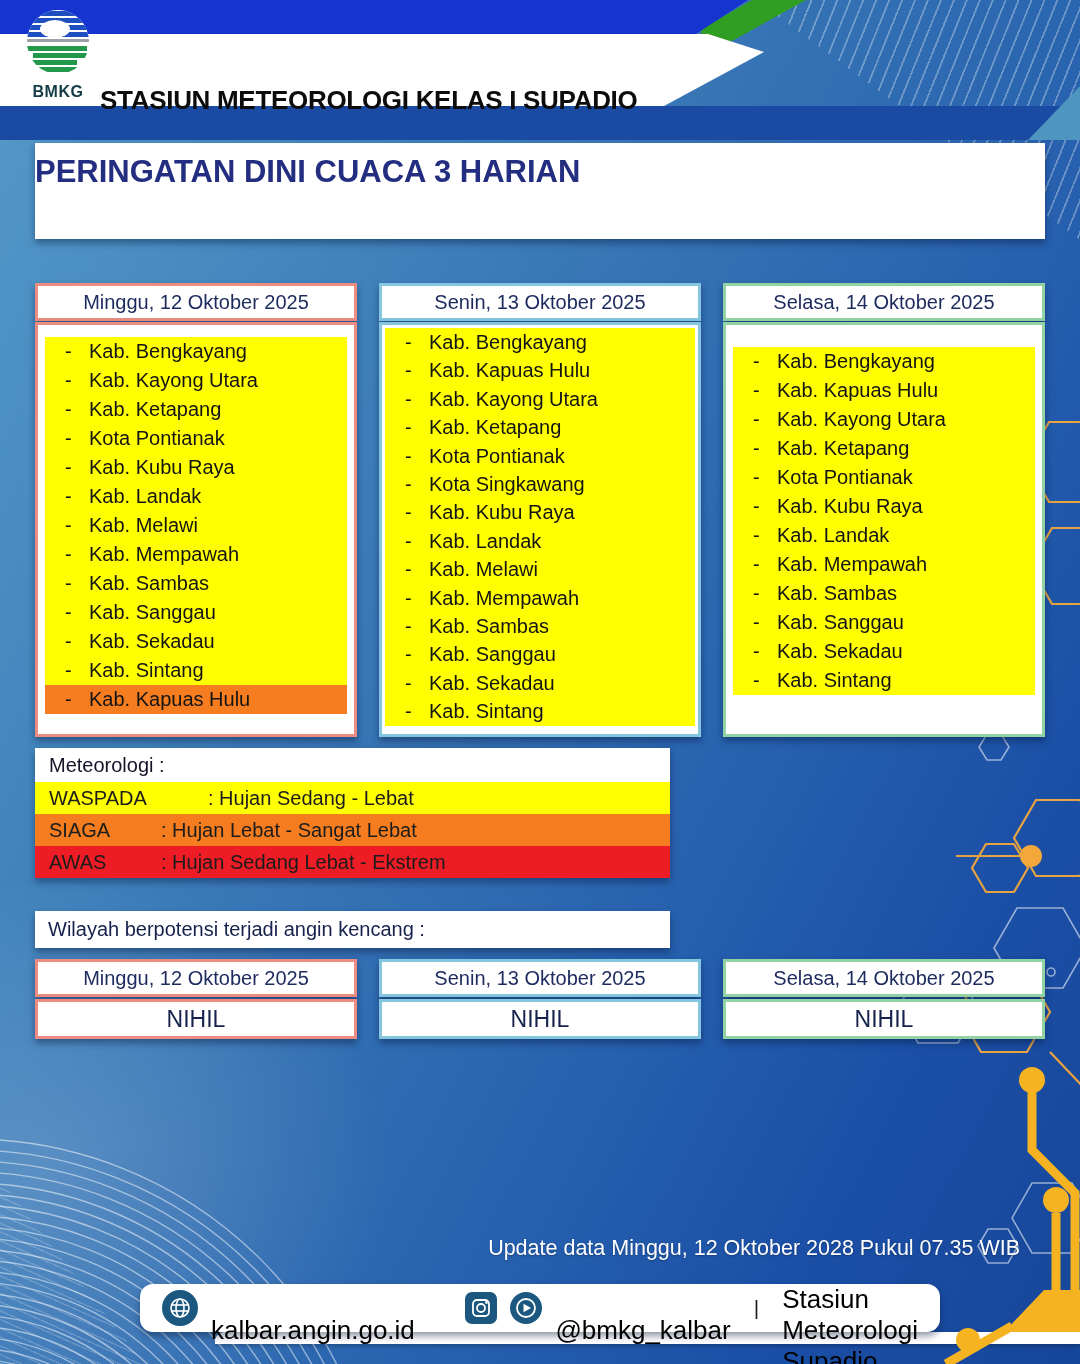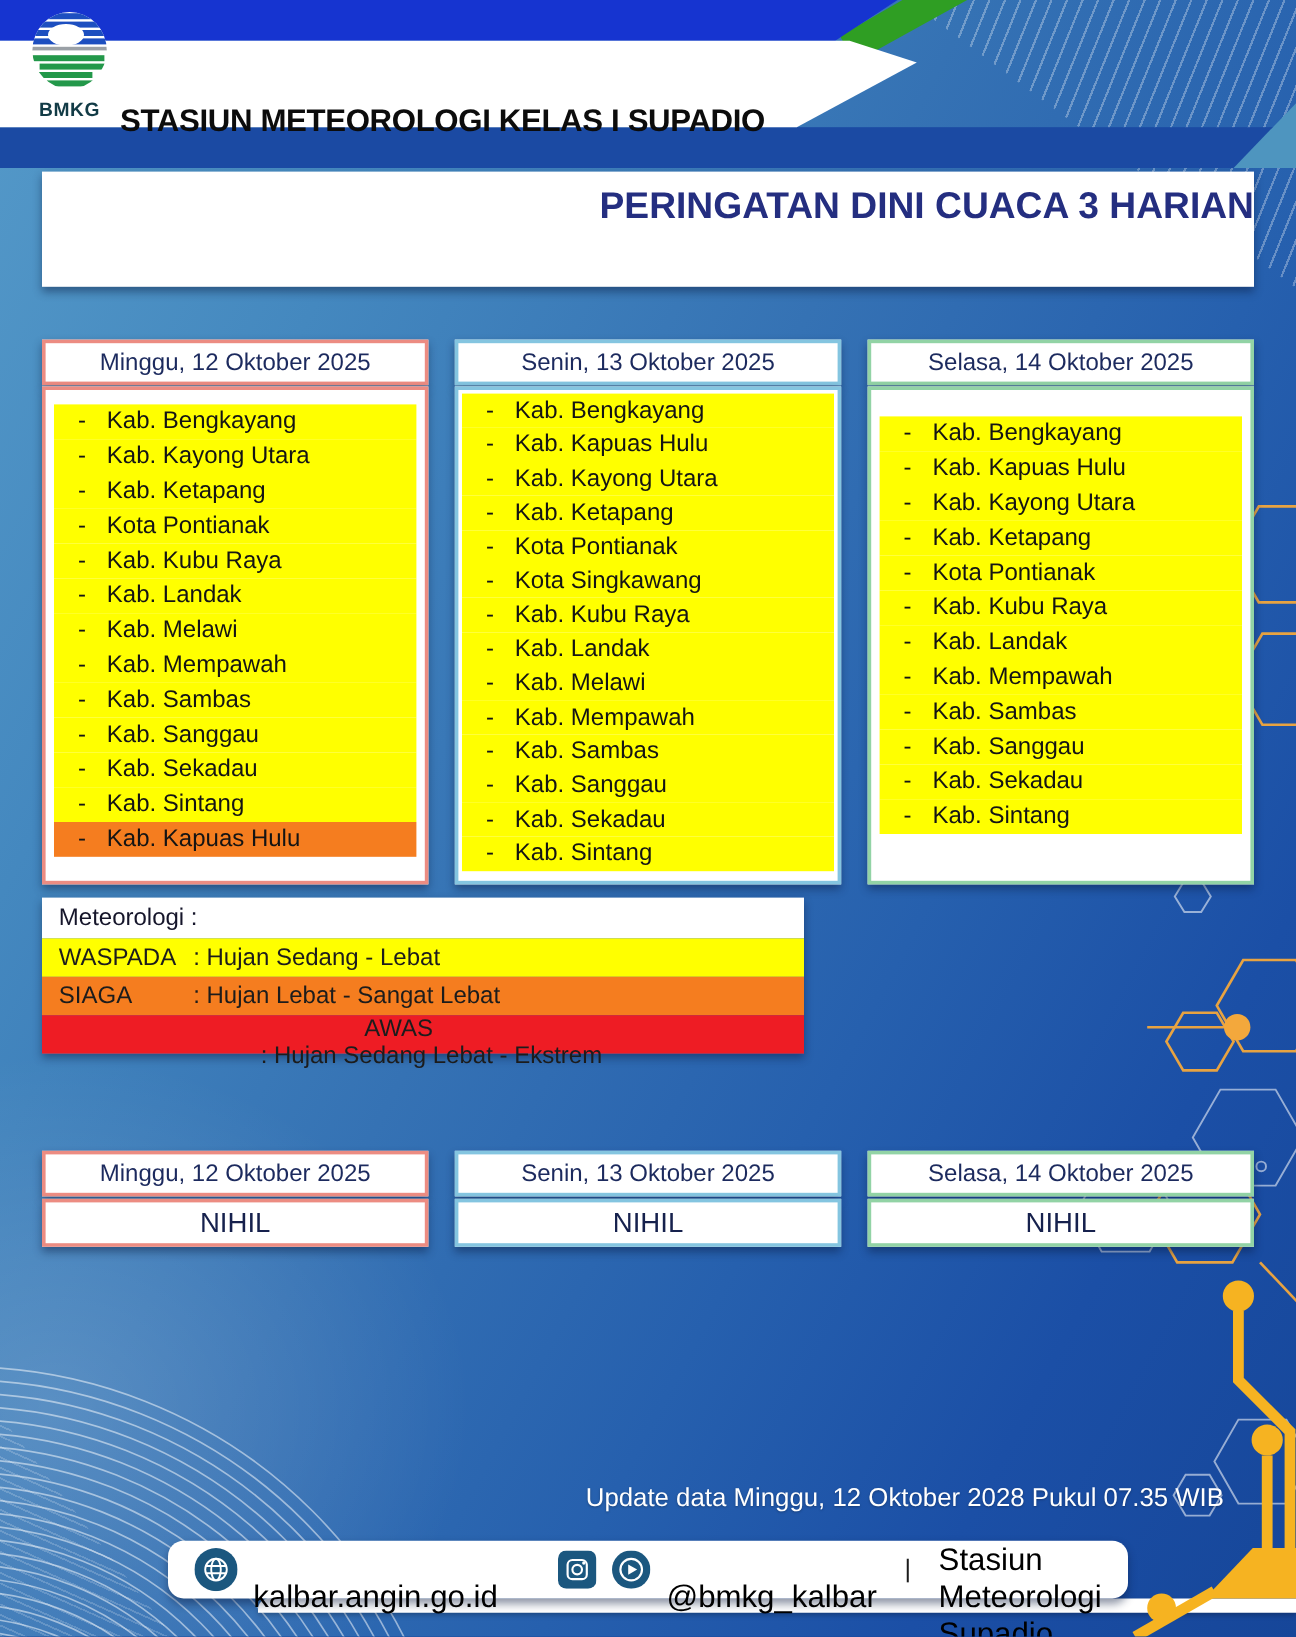--- a/index.html
+++ b/index.html
@@ -21,21 +21,21 @@
   .bottom-sliver{position:absolute;left:215px;top:1332px;width:865px;height:12px;background:#fff;
     border-radius:9px 0 0 0;z-index:2;box-shadow:0 2px 4px rgba(0,0,0,.25);}
   
   .header-shapes{position:absolute;left:0;top:0;z-index:4;}
   .logo{position:absolute;left:22px;top:8px;z-index:5;width:72px;text-align:center;}
   .logo-text{font-weight:bold;font-size:16px;color:#123b46;letter-spacing:.5px;margin-top:-3px;}
   .station-name{position:absolute;left:100px;top:49px;z-index:5;font-size:26px;font-weight:bold;
     color:#0c0c0c;letter-spacing:-.3px;margin-top:36px;}
   
   .card{position:absolute;background:#fff;z-index:3;box-shadow:0 4px 7px rgba(8,25,60,.45);}
-  .title-box{left:35px;top:143px;width:1010px;height:96px;text-align:right;padding-top:10px;box-sizing:border-box;}
+  .title-box{left:35px;top:143px;width:1010px;height:96px;text-align:left;padding-top:10px;box-sizing:border-box;}
   .title-line{font-size:31px;font-weight:bold;color:#242e80;line-height:38px;white-space:pre;}
   .day-header{height:32px;border:3px solid #ccc;box-sizing:content-box;display:flex;align-items:center;
     justify-content:center;font-size:20px;color:#1c2a5e;}
   .list-box{border:3px solid #ccc;box-sizing:border-box;}
   .wh0{left:35px;top:283px;width:316px;}
   .wh1{left:379px;top:283px;width:316px;}
   .wh2{left:723px;top:283px;width:316px;}
   .lb0{left:35px;top:322px;width:322px;height:415px;}
   .lb1{left:379px;top:322px;width:322px;height:415px;}
   .lb2{left:723px;top:322px;width:322px;height:415px;}
@@ -346,34 +346,35 @@
         </div>
         <div class="region-row" style="background-color: rgb(255, 255, 0);">
           <span class="dash">-</span>
           <span class="rname">Kab. Sintang</span>
         </div>
       </div>
   </div>
 
   <div class="card legend">
     <div class="legend-heading">Meteorologi :</div>
-    <div class="legend-row" style="background-color: rgb(255, 255, 0);">
+    <div class="legend-row" style="background-color: rgb(255, 255, 0); gap: 47px;">
       <span class="legend-label">WASPADA</span>
       <span class="legend-desc">: Hujan Sedang - Lebat</span>
     </div>
     <div class="legend-row" style="background-color: rgb(245, 125, 31);">
       <span class="legend-label">SIAGA</span>
       <span class="legend-desc">: Hujan Lebat - Sangat Lebat</span>
     </div>
-    <div class="legend-row" style="background-color: rgb(238, 28, 36); flex-direction: column;">
+    <div class="legend-row" style="background-color: rgb(238, 28, 36);">
       <span class="legend-label">AWAS</span>
       <span class="legend-desc">: Hujan Sedang Lebat - Ekstrem</span>
     </div>
   </div>
 
+  <div class="card wind-heading">Wilayah berpotensi terjadi angin kencang :</div>
 
   <div class="card day-header wdh0" style="border-color: rgb(236, 140, 130);">Minggu, 12 Oktober 2025</div>
   <div class="card day-header wdh1" style="border-color: rgb(132, 197, 224);">Senin, 13 Oktober 2025</div>
   <div class="card day-header wdh2" style="border-color: rgb(146, 211, 165);">Selasa, 14 Oktober 2025</div>
 
   <div class="card nihil-box nb0" style="border-color: rgb(236, 140, 130);">NIHIL</div>
   <div class="card nihil-box nb1" style="border-color: rgb(132, 197, 224);">NIHIL</div>
   <div class="card nihil-box nb2" style="border-color: rgb(146, 211, 165);">NIHIL</div>
 
   <div class="update-text">Update data Minggu, 12 Oktober 2028 Pukul 07.35 WIB</div>

